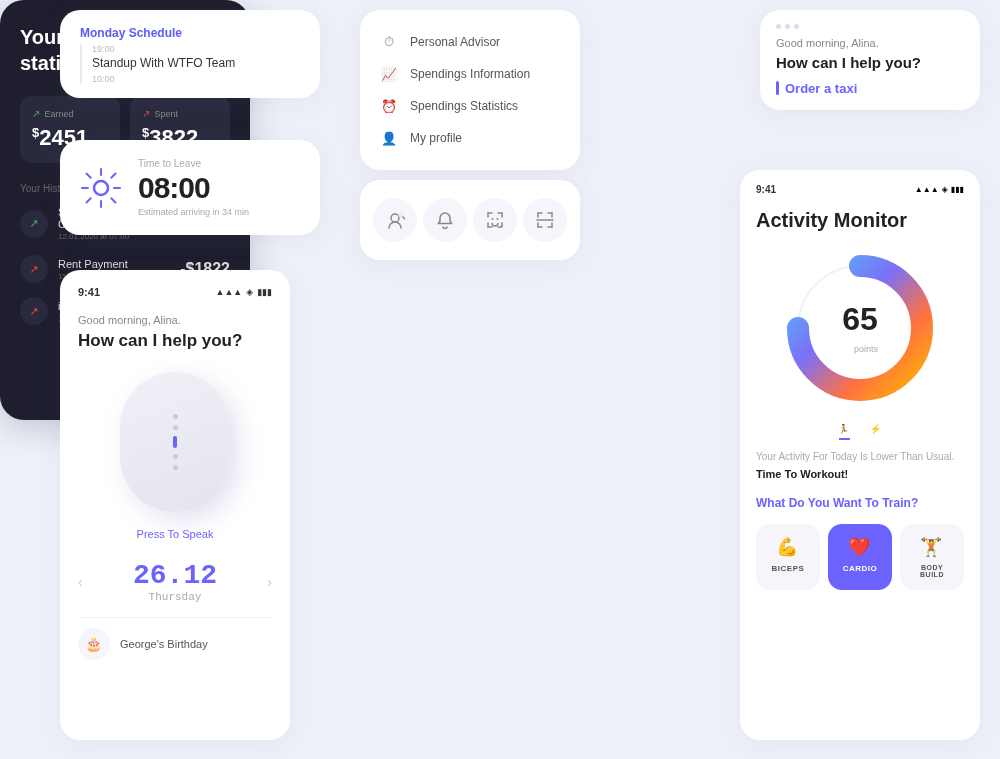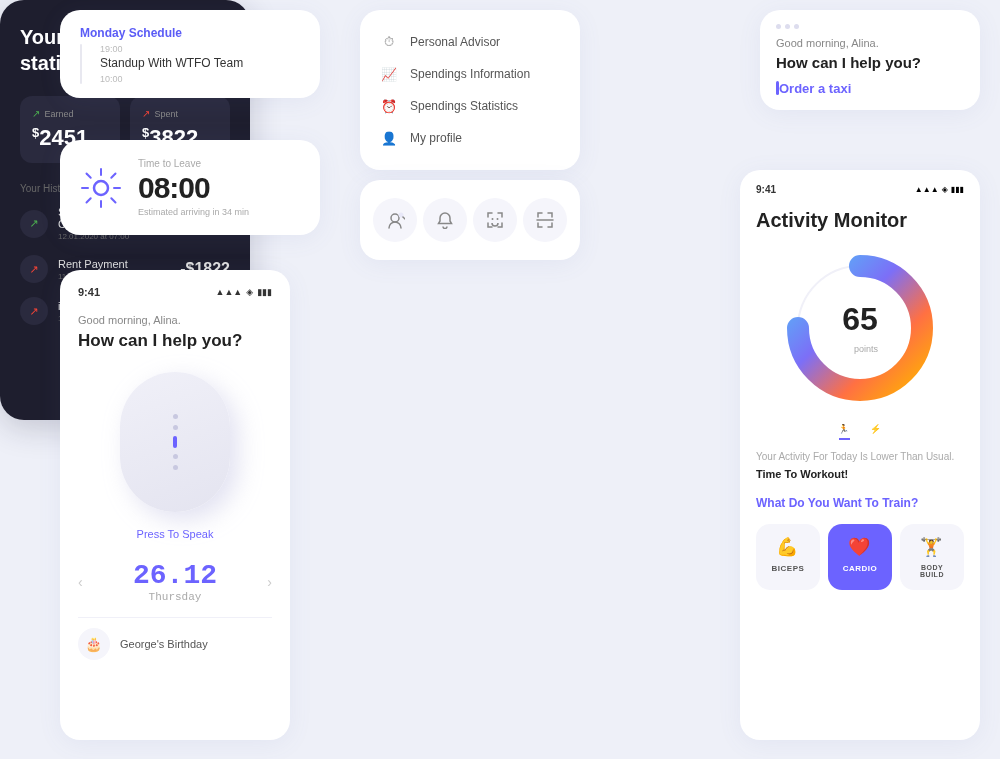--- a/index.html
+++ b/index.html
@@ -28,21 +28,21 @@
     }
     .card-monday .title {
       color: #5b5cf6;
       font-size: 12px;
       font-weight: 600;
       margin-bottom: 4px;
     }
     .card-monday .time-row {
       display: flex;
       align-items: center;
-      gap: 18px;
+      gap: 10px;
     }
     .card-monday .time-bar {
       width: 2px;
       height: 40px;
       background: #e8e8f0;
       border-radius: 2px;
     }
     .card-monday .time-label {
       font-size: 9px;
       color: #bbb;
@@ -97,21 +97,21 @@
     .card-hello-top .question {
       font-size: 15px;
       font-weight: 700;
       color: #222;
       line-height: 1.3;
       margin-bottom: 8px;
     }
     .card-hello-top .taxi-btn {
       display: flex;
       align-items: center;
-      gap: 0;
+      gap: 6px;
       color: #6c63ff;
       font-size: 13px;
       font-weight: 600;
     }
     .card-hello-top .taxi-icon {
       width: 3px; height: 14px;
       background: #6c63ff;
       border-radius: 2px;
     }
     .bubble-dots {

